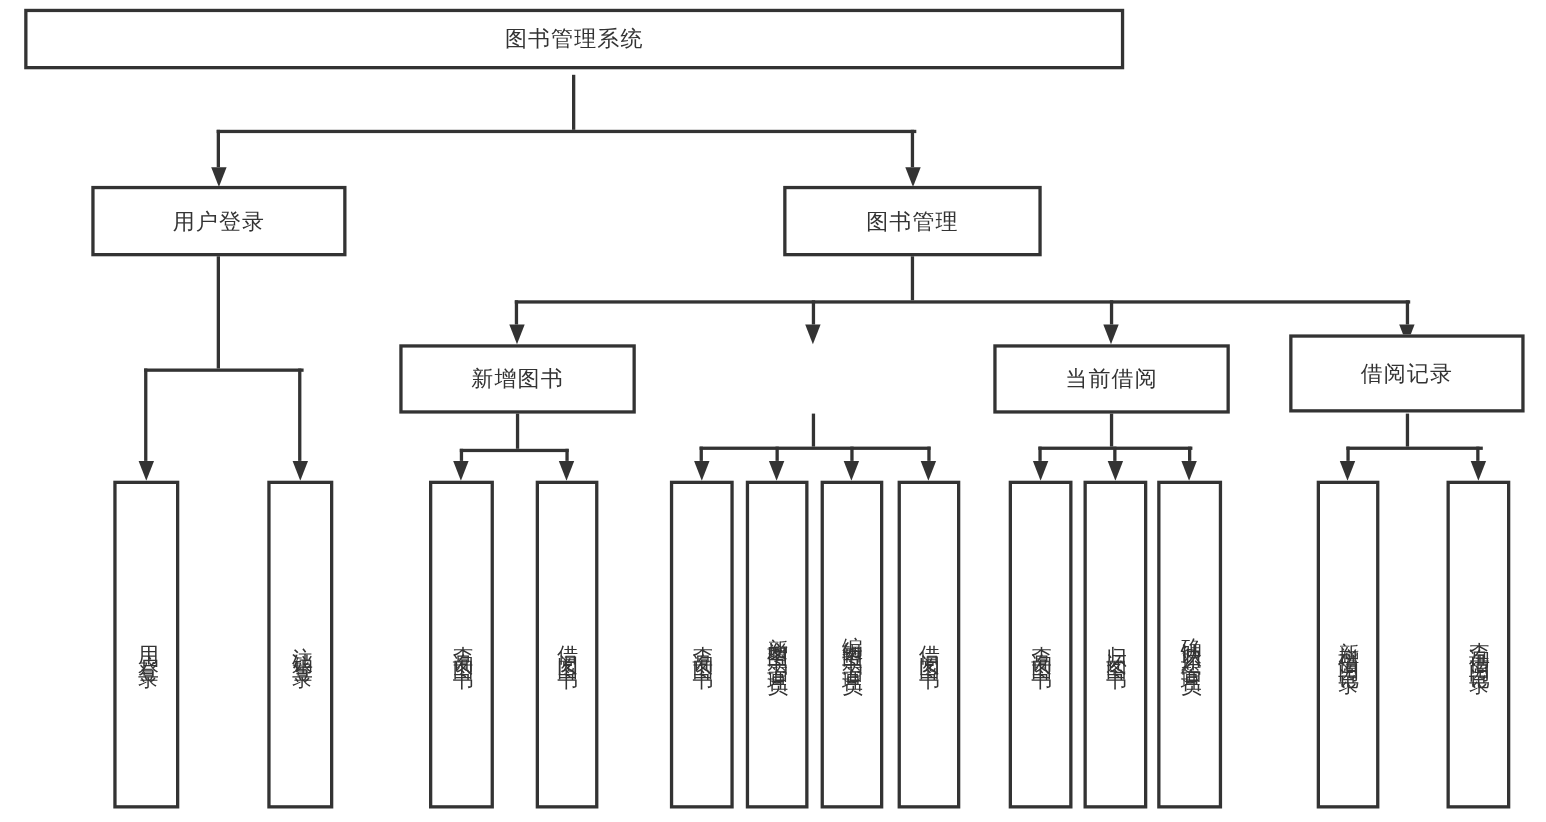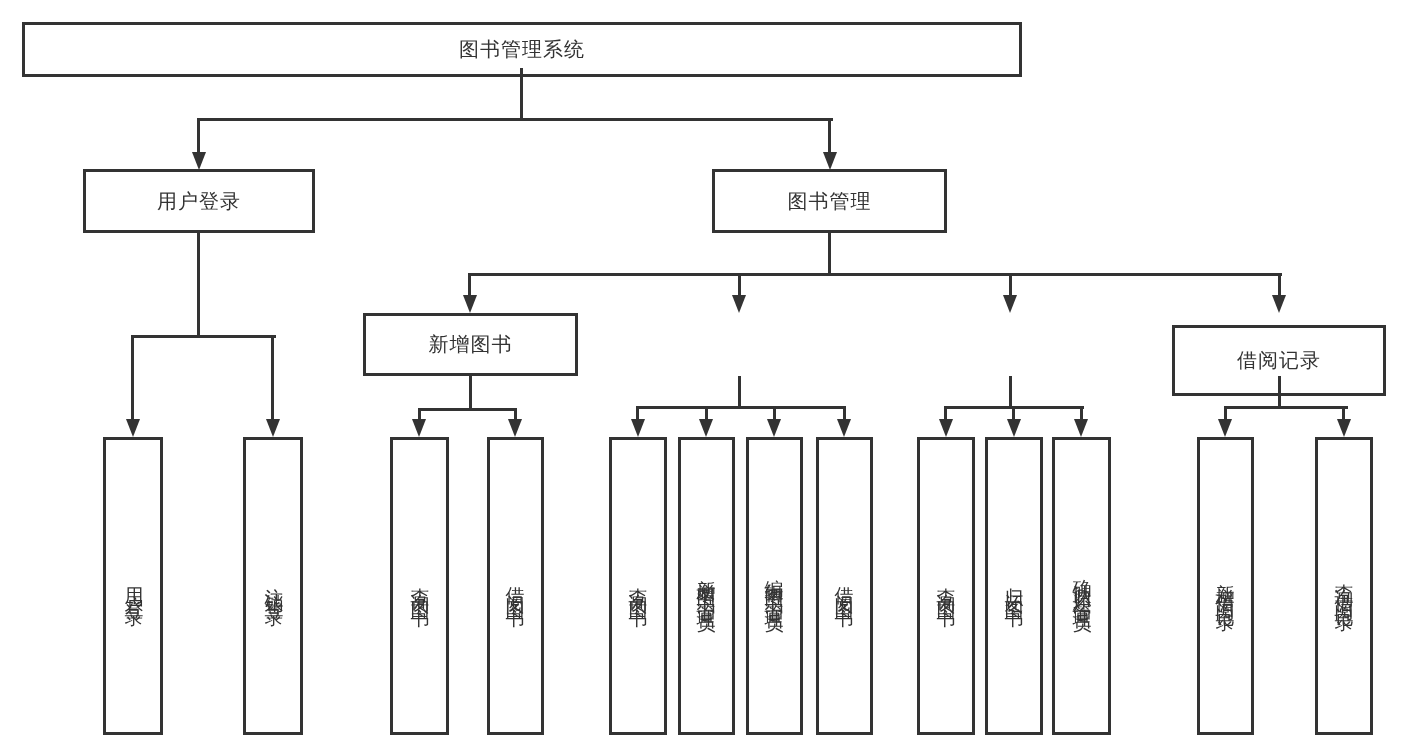--- a/index.html
+++ b/index.html
@@ -58,21 +58,21 @@
     letter-spacing: 1px;
     white-space: nowrap;
     z-index: 5;
   }
 </style>
 </head>
 <body>
 
 <div id="canvas">
 
-  <div class="hbox" style="left:22px;top:22px;width:1000px;height:55px">
+  <div class="hbox" style="left:22px;top:8px;width:1000px;height:55px">
     <span>图书管理系统</span>
   </div>
 
   <div class="line" style="left:520px;top:68px;width:3px;height:50px"></div>
   <div class="line" style="left:197px;top:118px;width:636px;height:3px"></div>
   <div class="line" style="left:197px;top:118px;width:3px;height:34px"></div>
   <div class="arrow" style="left:192px;top:152px"></div>
   <div class="line" style="left:828px;top:118px;width:3px;height:34px"></div>
   <div class="arrow" style="left:823px;top:152px"></div>
 
@@ -97,21 +97,24 @@
   <div class="line" style="left:738px;top:273px;width:3px;height:22px"></div>
   <div class="arrow" style="left:732px;top:295px"></div>
   <div class="line" style="left:1009px;top:273px;width:3px;height:22px"></div>
   <div class="arrow" style="left:1003px;top:295px"></div>
   <div class="line" style="left:1278px;top:273px;width:3px;height:22px"></div>
   <div class="arrow" style="left:1272px;top:295px"></div>
 
   <div class="hbox" style="left:363px;top:313px;width:215px;height:63px">
     <span>新增图书</span>
   </div>
-  <div class="hbox" style="left:1172px;top:325px;width:214px;height:71px">
+  <div class="hbox" style="left:903px;top:313px;width:215px;height:63px">
+    <span>当前借阅</span>
+  </div>
+  <div class="hbox" style="left:1172px;top:304px;width:214px;height:71px">
     <span>借阅记录</span>
   </div>
 
   <div class="line" style="left:469px;top:376px;width:3px;height:32px"></div>
   <div class="line" style="left:418px;top:408px;width:99px;height:3px"></div>
   <div class="line" style="left:418px;top:408px;width:3px;height:11px"></div>
   <div class="arrow" style="left:412px;top:419px"></div>
   <div class="line" style="left:514px;top:408px;width:3px;height:11px"></div>
   <div class="arrow" style="left:508px;top:419px"></div>
 

